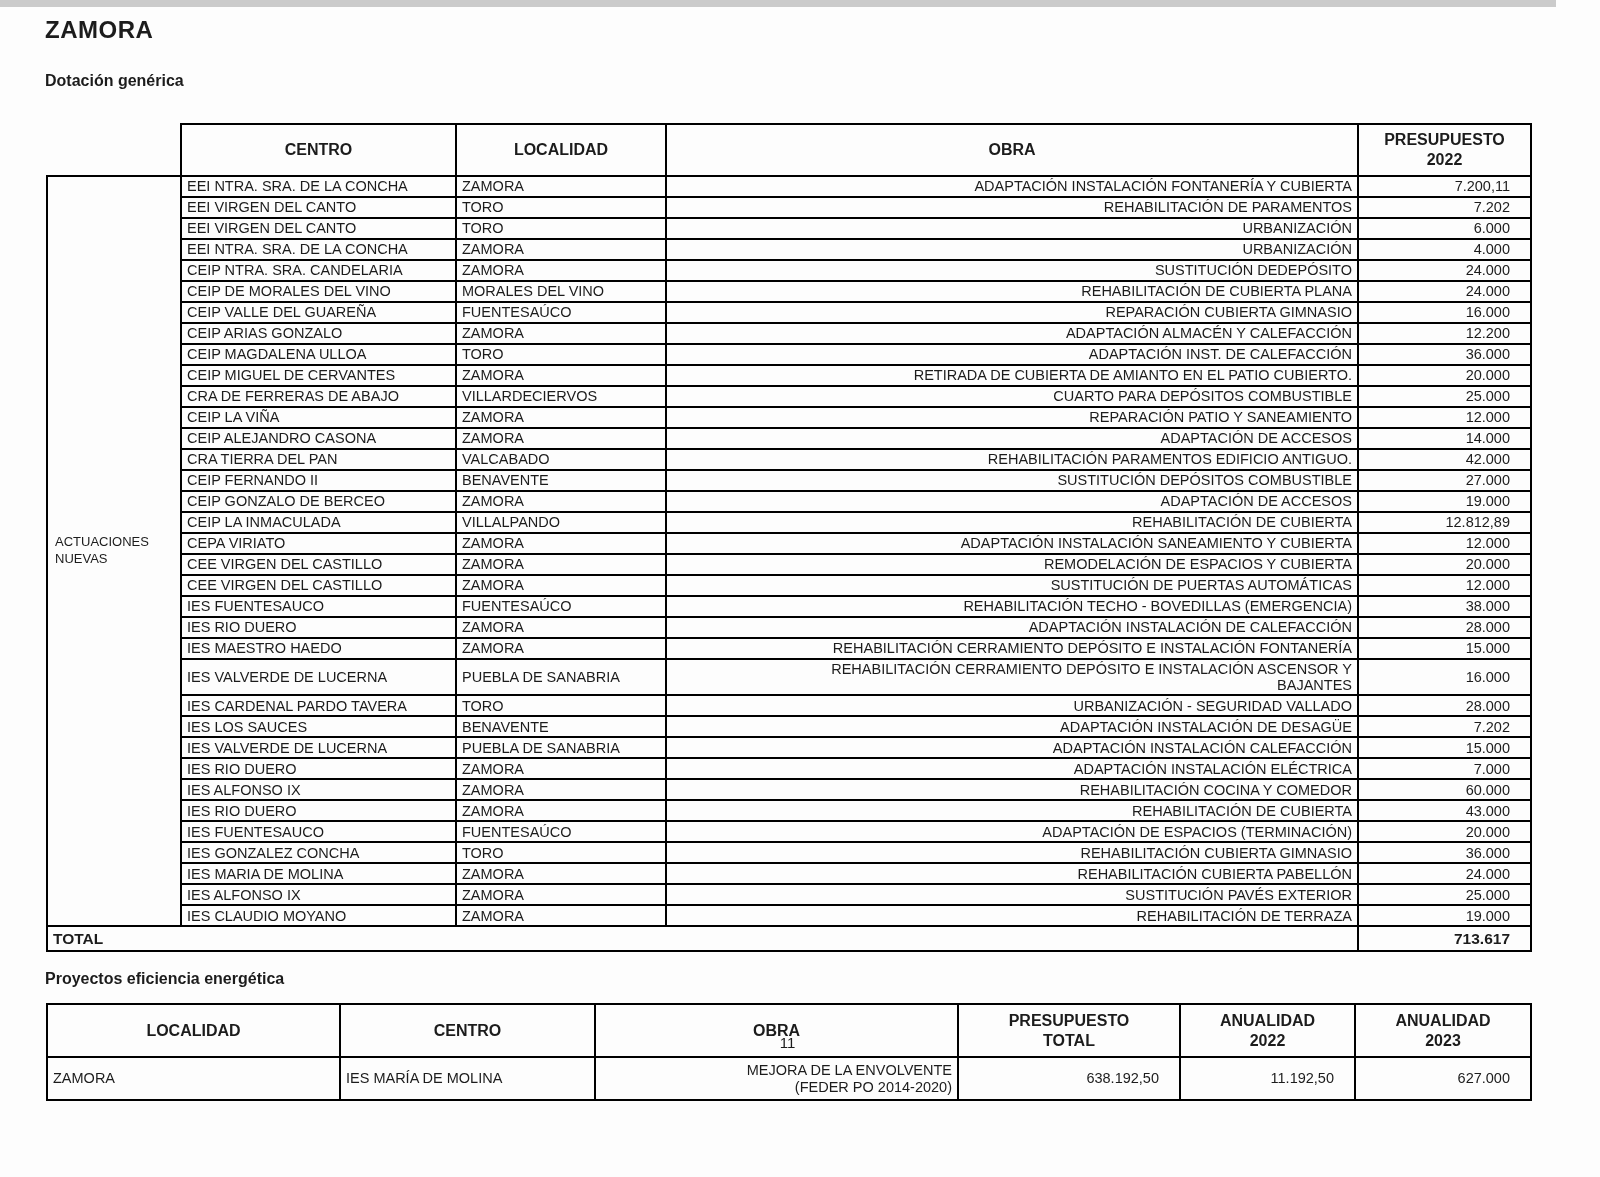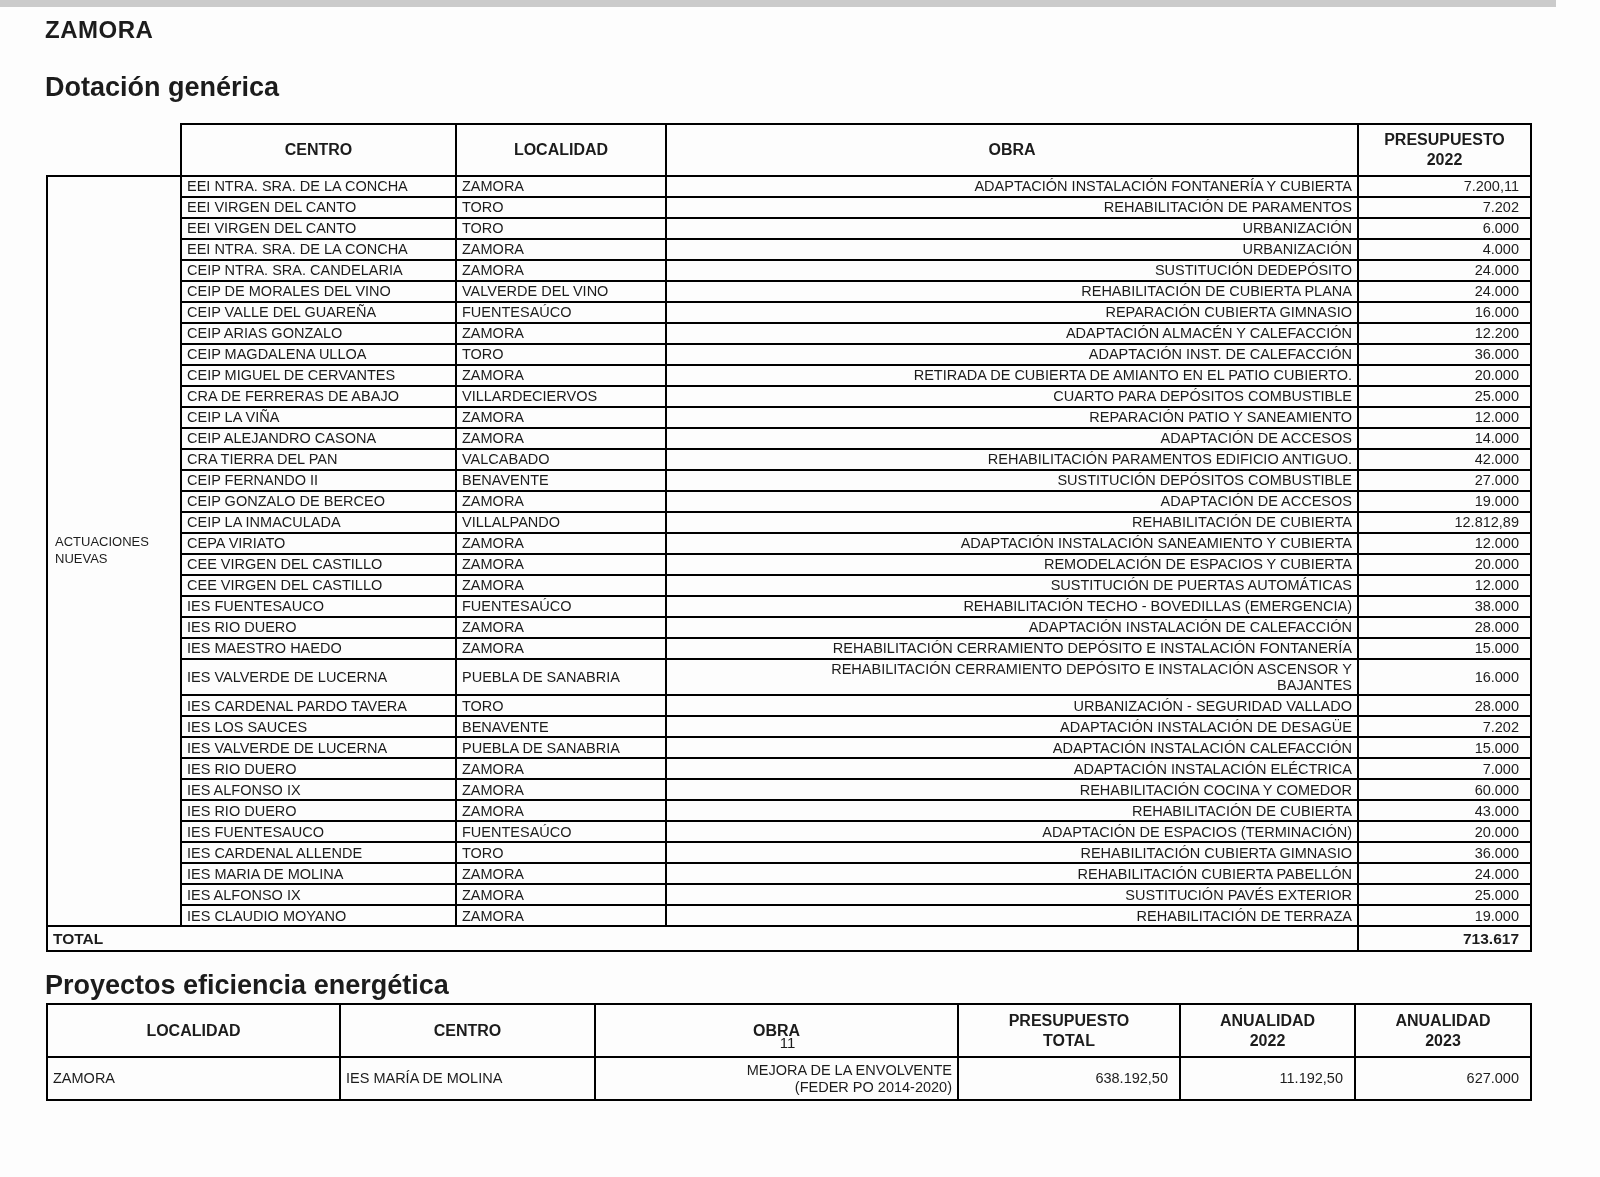--- a/index.html
+++ b/index.html
@@ -17,21 +17,21 @@
     width: 1556px; height: 7px;
     background: #cbcbcb;
   }
   .region-title {
     position: absolute; left: 45px; top: 16px;
     font-size: 24px; font-weight: bold; margin: 0;
     letter-spacing: 0.5px;
   }
   .section-heading {
     position: absolute; left: 45px;
-    font-size: 27px; font-weight: bold; margin: 0;
+    font-size: 16px; font-weight: bold; margin: 0;
   }
   #heading-dotacion { top: 72px; }
   #heading-eficiencia { top: 970px; }
 
   table {
     border-collapse: collapse;
     table-layout: fixed;
     position: absolute;
   }
   th, td {
@@ -47,21 +47,21 @@
     padding: 2px 3px;
     line-height: 1.25;
   }
   th.corner { border: none; }
   td {
     font-size: 14.5px;
     padding: 1px 5px;
     line-height: 1.12;
   }
   td.left { text-align: left; }
-  td.num  { text-align: right; padding-right: 11px; }
+  td.num  { text-align: right; padding-right: 20px; }
   td.obra { white-space: pre-line; text-align: right; }
 
   #dotacion-table { left: 46px; top: 123px; width: 1484px; }
   #dotacion-table thead tr { height: 52px; }
   #dotacion-table tbody tr { height: 21px; }
   #dotacion-table tfoot tr { height: 25px; }
   #dotacion-table tfoot td {
     font-weight: bold;
     font-size: 15.5px;
   }
@@ -140,21 +140,21 @@
         <td class="num">4.000</td>
       </tr>
       <tr>
         <td class="left">CEIP NTRA. SRA. CANDELARIA</td>
         <td class="left">ZAMORA</td>
         <td class="left obra">SUSTITUCIÓN DEDEPÓSITO</td>
         <td class="num">24.000</td>
       </tr>
       <tr>
         <td class="left">CEIP DE MORALES DEL VINO</td>
-        <td class="left">VALVERDE DEL VINO</td>
+        <td class="left">MORALES DEL VINO</td>
         <td class="left obra">REHABILITACIÓN DE CUBIERTA PLANA</td>
         <td class="num">24.000</td>
       </tr>
       <tr>
         <td class="left">CEIP VALLE DEL GUAREÑA</td>
         <td class="left">FUENTESAÚCO</td>
         <td class="left obra">REPARACIÓN CUBIERTA GIMNASIO</td>
         <td class="num">16.000</td>
       </tr>
       <tr>
@@ -296,21 +296,21 @@
         <td class="left obra">REHABILITACIÓN DE CUBIERTA</td>
         <td class="num">43.000</td>
       </tr>
       <tr>
         <td class="left">IES FUENTESAUCO</td>
         <td class="left">FUENTESAÚCO</td>
         <td class="left obra">ADAPTACIÓN DE ESPACIOS (TERMINACIÓN)</td>
         <td class="num">20.000</td>
       </tr>
       <tr>
-        <td class="left">IES CARDENAL ALLENDE</td>
+        <td class="left">IES GONZALEZ CONCHA</td>
         <td class="left">TORO</td>
         <td class="left obra">REHABILITACIÓN CUBIERTA GIMNASIO</td>
         <td class="num">36.000</td>
       </tr>
       <tr>
         <td class="left">IES MARIA DE MOLINA</td>
         <td class="left">ZAMORA</td>
         <td class="left obra">REHABILITACIÓN CUBIERTA PABELLÓN</td>
         <td class="num">24.000</td>
       </tr>

